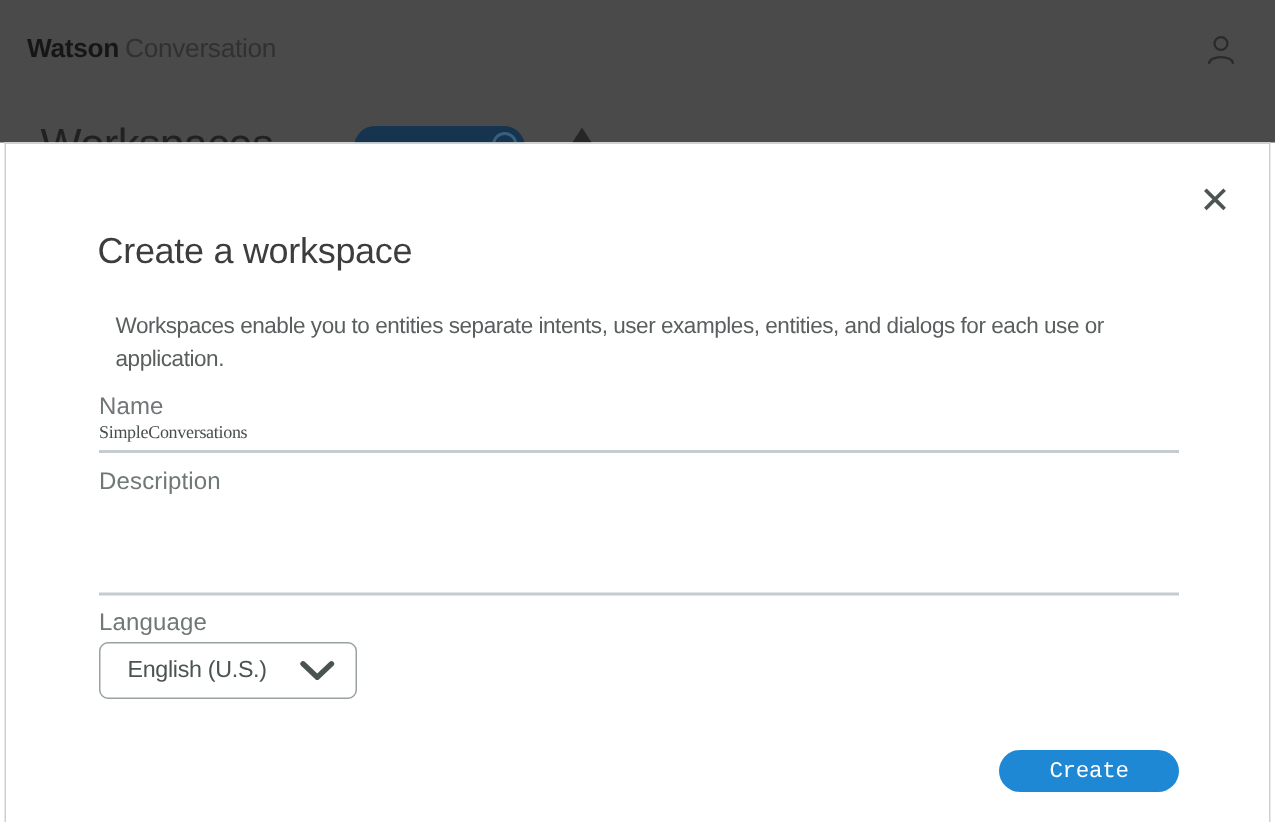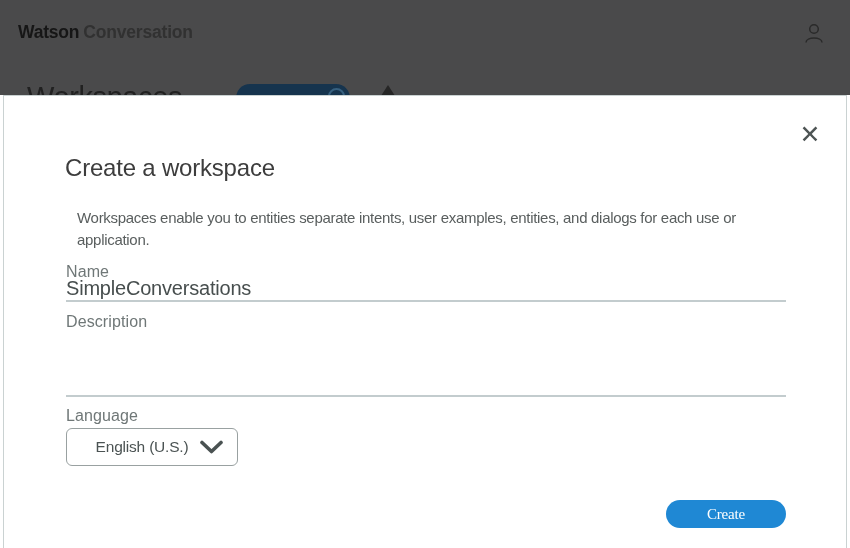--- a/index.html
+++ b/index.html
@@ -6,21 +6,21 @@
   *{box-sizing:border-box;}
   .stage{
     position:relative;width:850px;height:548px;overflow:hidden;
     font-family:"Liberation Sans","DejaVu Sans",sans-serif;
     background:#ffffff;
   }
   
   .topbar{position:absolute;left:0;top:0;width:850px;height:95px;background:#4a4a4b;overflow:hidden;}
   .brand{position:absolute;left:18px;top:22px;font-size:17.5px;letter-spacing:-0.2px;white-space:nowrap;}
   .brand-bold{font-weight:700;color:#161616;}
-  .brand-light{font-weight:700;color:#313131;margin-left:4px;}
+  .brand-light{font-weight:400;color:#313131;margin-left:4px;}
   .user-btn{position:absolute;left:801px;top:21px;width:26px;height:26px;background:none;border:none;padding:0;cursor:pointer;}
   .dim-heading{position:absolute;left:27px;top:81px;font-size:29px;font-weight:400;color:#212121;letter-spacing:-0.4px;}
   .dim-pill{position:absolute;left:236px;top:84px;width:114px;height:28px;border-radius:14px;background:#16344e;}
   .dim-circle{position:absolute;right:5px;top:4px;width:17px;height:17px;border-radius:50%;border:2px solid #37607f;}
   .dim-caret{position:absolute;left:379px;top:85px;width:0;height:0;
     border-left:9px solid transparent;border-right:9px solid transparent;border-bottom:14px solid #262626;}
   
   .modal{
     position:absolute;left:3px;top:95px;width:844px;height:453px;z-index:10;
     background:#ffffff;border:1px solid #cad2d2;border-bottom:none;
@@ -30,37 +30,37 @@
   .title{position:absolute;left:61px;top:58px;margin:0;font-size:24px;font-weight:400;color:#3d3d3d;letter-spacing:-0.2px;text-align:right;}
   .intro{position:absolute;left:73px;top:111px;margin:0;width:705px;font-size:15px;line-height:22px;
     color:#595e5e;letter-spacing:-0.3px;}
   .lbl{position:absolute;left:62px;font-size:16px;color:#6f7777;letter-spacing:0.1px;}
   .lbl-name{top:167px;}
   .lbl-desc{top:217px;}
   .lbl-lang{top:311px;}
   .name-input{
     position:absolute;left:62px;top:180px;width:720px;height:26px;padding:0;
     border:none;border-bottom:2px solid #c3ccce;outline:none;background:transparent;
-    font-family:Liberation Sans, sans-serif;font-size:20px;color:#474e4e;letter-spacing:-0.2px;
+    font-family:Liberation Serif, serif;font-size:12px;color:#474e4e;letter-spacing:-0.2px;
   }
   .desc-input{
     position:absolute;left:62px;top:231px;width:720px;height:70px;padding:0;
     border:none;border-bottom:2px solid #c3ccce;outline:none;background:transparent;resize:none;
     font-family:inherit;font-size:15px;color:#474e4e;
   }
   .dropdown{
     position:absolute;left:62px;top:332px;width:172px;height:38px;
     border:1px solid #99a1a1;border-radius:6px;background:#ffffff;cursor:pointer;
-    display:flex;align-items:center;text-align:center;
+    display:flex;align-items:center;
   }
   .dd-text{padding-left:18px;font-size:15.5px;color:#4b5353;letter-spacing:-0.2px;flex:1;}
   .dd-chevron{display:flex;align-items:center;padding-right:13px;}
   .create-btn{
     position:absolute;left:662px;top:404px;width:120px;height:28px;border:none;border-radius:14px;
-    background:#1f88d4;color:#ffffff;font-family:Liberation Serif, serif;font-size:15px;letter-spacing:-0.2px;cursor:pointer;
+    background:#1f88d4;color:#ffffff;font-family:Liberation Mono, monospace;font-size:15px;letter-spacing:-0.2px;cursor:pointer;
   }
 </style>
 </head>
 <body>
 
 <div class="stage">
 
   <div class="topbar">
     <div class="brand">
       <span class="brand-bold">Watson</span><span class="brand-light">Conversation</span>

